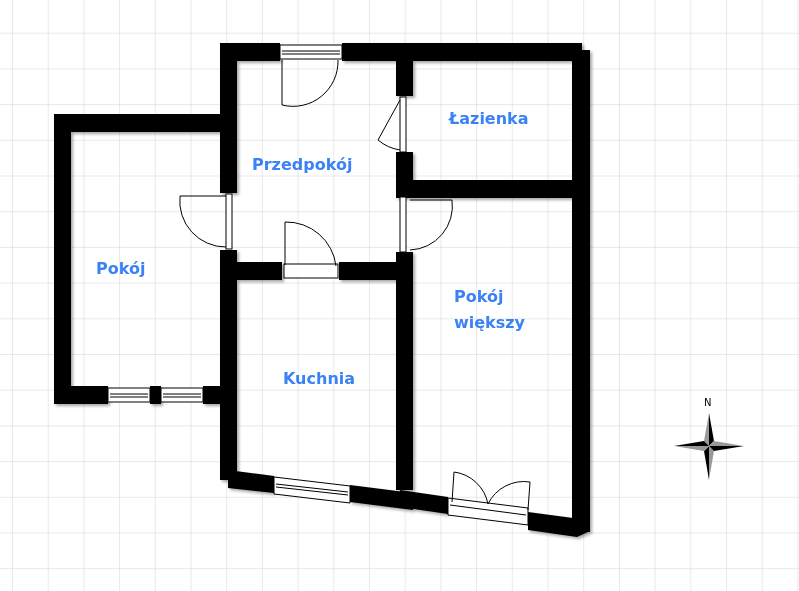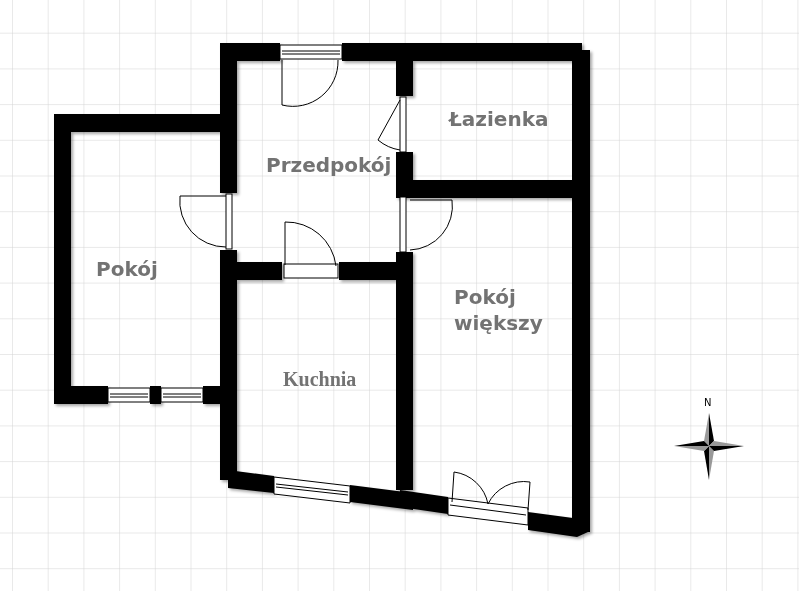--- a/index.html
+++ b/index.html
@@ -1,18 +1,18 @@
 <!DOCTYPE html>
 <html><head>
 <meta charset="utf-8">
 <style>
   html,body{margin:0;padding:0;background:#fff;}
   body{width:799px;height:591px;overflow:hidden;position:relative;font-family:"DejaVu Sans",sans-serif;}
   svg{position:absolute;left:0;top:0;}
-  .label{position:absolute;font-family:"DejaVu Sans",sans-serif;font-weight:bold;font-size:20px;color:#737373;line-height:26px;}
+  .label{position:absolute;font-family:"DejaVu Sans",sans-serif;font-weight:bold;font-size:16px;color:#3b82f6;line-height:26px;}
 </style>
 </head>
 <body>
 
 <svg width="799" height="591" viewBox="0 0 799 591">
   <defs>
     <pattern id="grid" x="12" y="-3" width="35.7" height="35.7" patternUnits="userSpaceOnUse">
       <path d="M0 0 V35.7 M0 0 H35.7" stroke="#d4d4d4" stroke-width="1" fill="none"></path>
     </pattern>
     <filter id="sh" x="-5%" y="-5%" width="110%" height="110%">
@@ -99,23 +99,23 @@
     <polygon points="0,-33 -5,-5 0,0" fill="#999"></polygon>
     <polygon points="0,34 -5,5 0,0" fill="#000"></polygon>
     <polygon points="0,34 5,5 0,0" fill="#999"></polygon>
     <polygon points="-35,0 -5,-5 0,0" fill="#000"></polygon>
     <polygon points="-35,0 -5,5 0,0" fill="#999"></polygon>
     <polygon points="35,0 5,5 0,0" fill="#000"></polygon>
     <polygon points="35,0 5,-5 0,0" fill="#999"></polygon>
   </g>
 </svg>
 
-<div class="label" style="left:266px;top:152px;">Przedpokój</div>
+<div class="label" style="left:252px;top:152px;">Przedpokój</div>
 <div class="label" style="left:449px;top:106px;">Łazienka</div>
 <div class="label" style="left:96px;top:256px;">
   <div>Pokój</div>
 </div>
-<div class="label" style="left:283px;top:366px;font-family:Liberation Serif, serif;">Kuchnia</div>
+<div class="label" style="left:283px;top:366px;">Kuchnia</div>
 <div class="label" style="left:454px;top:284px;">
   <div>Pokój</div>
   <div>większy</div>
 </div>
 <div style="position:absolute;left:704px;top:397px;font-size:10px;font-family:'DejaVu Sans',sans-serif;">N</div>
 
 </body></html>

